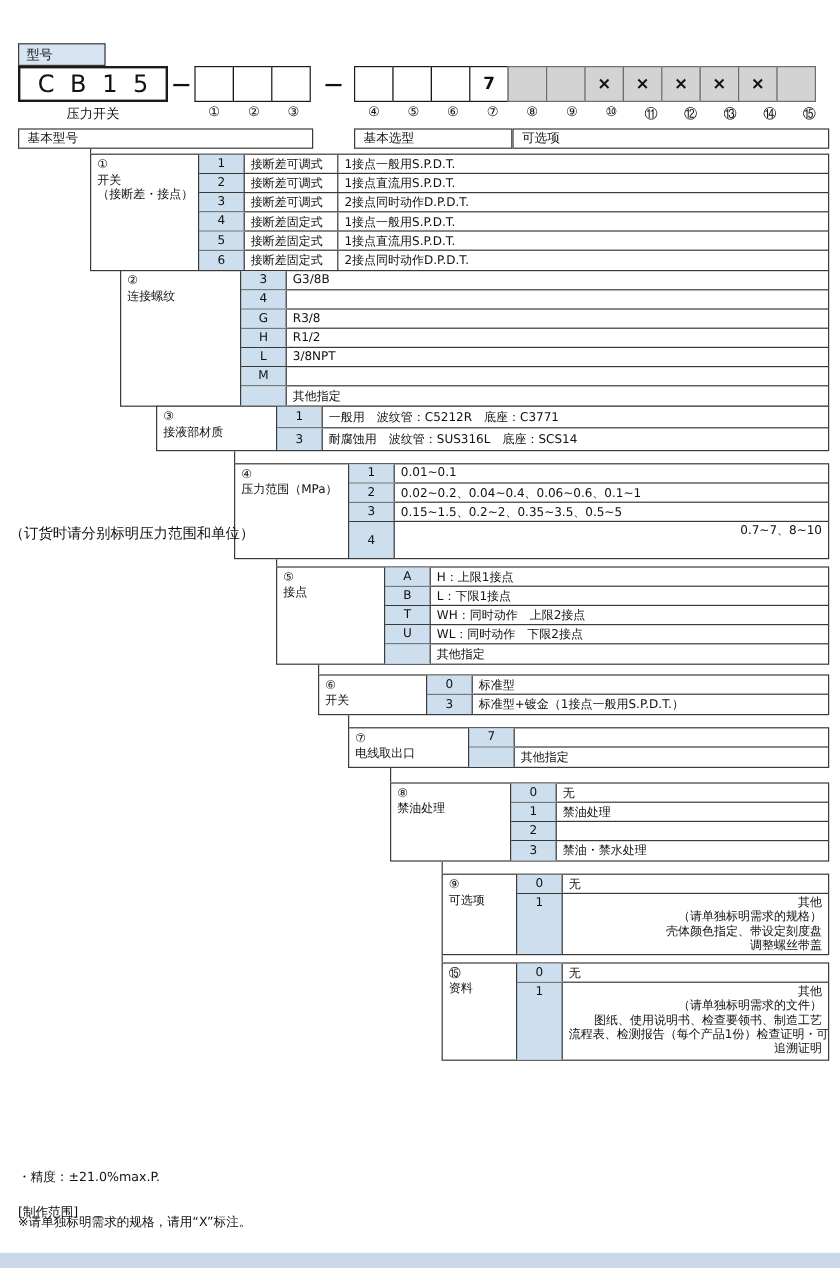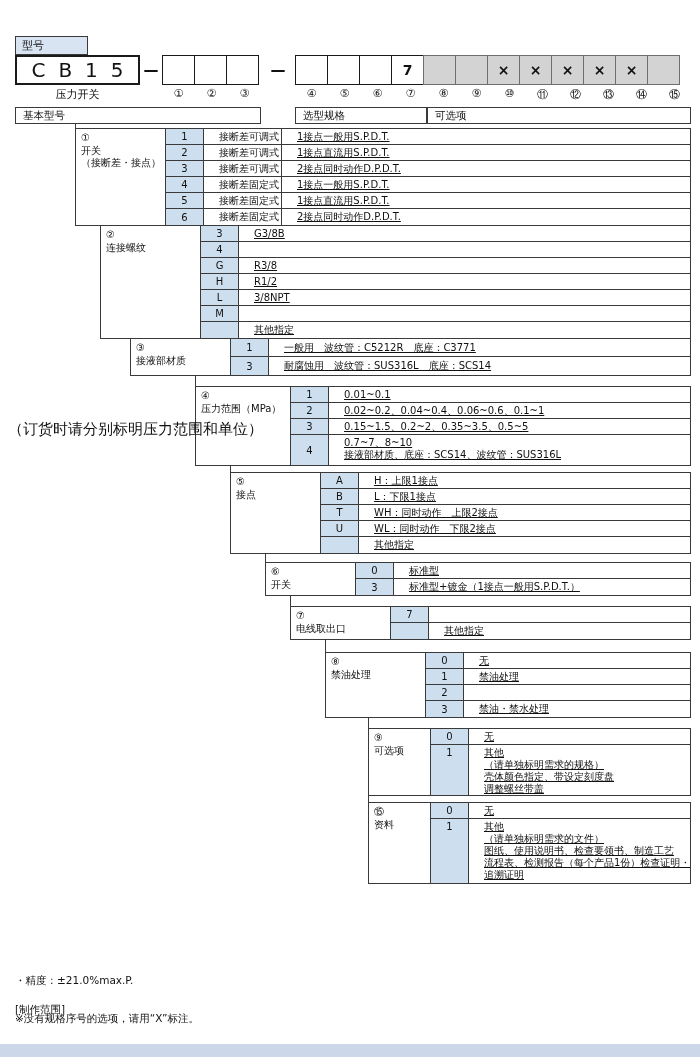--- a/index.html
+++ b/index.html
@@ -29,25 +29,25 @@
 .blabel div{white-space:nowrap;}
 .row{display:flex;border-bottom:1px solid #3a3a3a;}
 .row:last-child{border-bottom:none;}
 .h16{height:16px;}
 .h18{height:18px;}
 .h30{height:30px;}
 .h50{height:50px;}
 .h64{height:64px;}
 .code{width:38px;flex:none;background:var(--cell-blue,#cddfee);border-right:1px solid #3a3a3a;display:flex;align-items:center;justify-content:center;}
 .code.top{align-items:flex-start;padding-top:2px;}
-.desc{padding:0 15px;display:flex;align-items:center;white-space:nowrap;overflow:hidden;}
+.desc{padding:0 5px;display:flex;align-items:center;white-space:nowrap;overflow:hidden;text-align:right;}
 .desc.col{border-right:1px solid #3a3a3a;flex:none;width:78px;}
-.grow{flex:1;text-decoration:underline;}
+.grow{flex:1;}
 .multiline{display:block;padding-top:2px;line-height:12px;}
-.order-note{position:absolute;left:8px;top:420px;font-size:15px;}
+.order-note{position:absolute;left:8px;top:436px;font-size:12px;}
 .ftext{position:absolute;left:15px;font-size:10.5px;}
 </style>
 </head>
 <body>
 
 <div class="page">
 
 
   <div class="model-label">型号</div>
 
@@ -93,21 +93,21 @@
       <span class="cnum gray">⑨</span>
       <span class="cnum gray">⑩</span>
       <span class="cnum gray">⑪</span>
       <span class="cnum gray">⑫</span>
       <span class="cnum gray">⑬</span>
       <span class="cnum gray">⑭</span>
       <span class="cnum gray">⑮</span>
     </div>
 
   <div class="h2box" style="left:15px;width:246px;">基本型号</div>
-  <div class="h2box" style="left:295px;width:132px;">选型规格</div>
+  <div class="h2box" style="left:295px;width:132px;">基本选型</div>
   <div class="h2box" style="left:427px;width:264px;">可选项</div>
 
   <div class="vline" style="left:75px;top:124px;height:4px;"></div>
   <div class="vline" style="left:195px;top:376px;height:10px;"></div>
   <div class="vline" style="left:230px;top:466px;height:6px;"></div>
   <div class="vline" style="left:265px;top:554px;height:8px;"></div>
   <div class="vline" style="left:290px;top:596px;height:10px;"></div>
   <div class="vline" style="left:325px;top:640px;height:12px;"></div>
   <div class="vline" style="left:368px;top:718px;height:10px;"></div>
   <div class="vline" style="left:368px;top:796px;height:6px;"></div>
@@ -222,21 +222,20 @@
         <div class="desc grow">0.02~0.2、0.04~0.4、0.06~0.6、0.1~1</div>
       </div>
       <div class="row h16">
         <div class="code">3</div>
         <div class="desc grow">0.15~1.5、0.2~2、0.35~3.5、0.5~5</div>
       </div>
       <div class="row h30">
         <div class="code">4</div>
         <div class="desc grow multiline">
           <div>0.7~7、8~10</div>
-          <div>接液部材质、底座：SCS14、波纹管：SUS316L</div>
         </div>
       </div>
     </div>
   </div>
 
   <div class="order-note">（订货时请分别标明压力范围和单位）</div>
 
   <div class="block" style="left:230px;top:472px;width:461px;height:82px;">
     <div class="blabel" style="width:90px;">
       <div>⑤</div>
@@ -367,17 +366,17 @@
           <div>图纸、使用说明书、检查要领书、制造工艺</div>
           <div>流程表、检测报告（每个产品1份）检查证明・可</div>
           <div>追溯证明</div>
         </div>
       </div>
     </div>
   </div>
 
   <div class="ftext" style="top:958px;margin-top:45px;">[制作范围]</div>
   <div class="ftext" style="top:974px;">・精度：±21.0%max.P.</div>
-  <div class="ftext" style="top:1012px;">※没有规格序号的选项，请用“X”标注。</div>
+  <div class="ftext" style="top:1012px;">※请单独标明需求的规格，请用“X”标注。</div>
 
   <div class="band bottom"></div>
 
 </div>
 
 </body></html>

